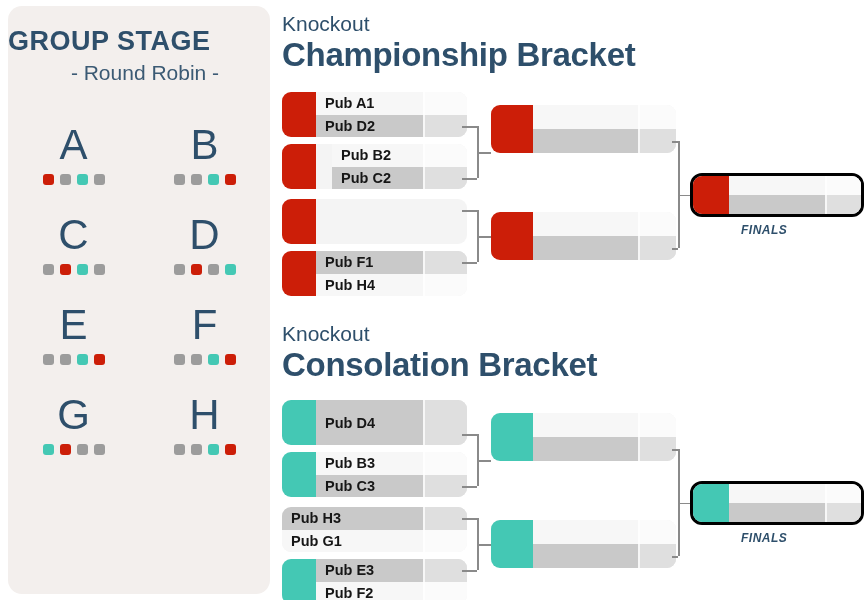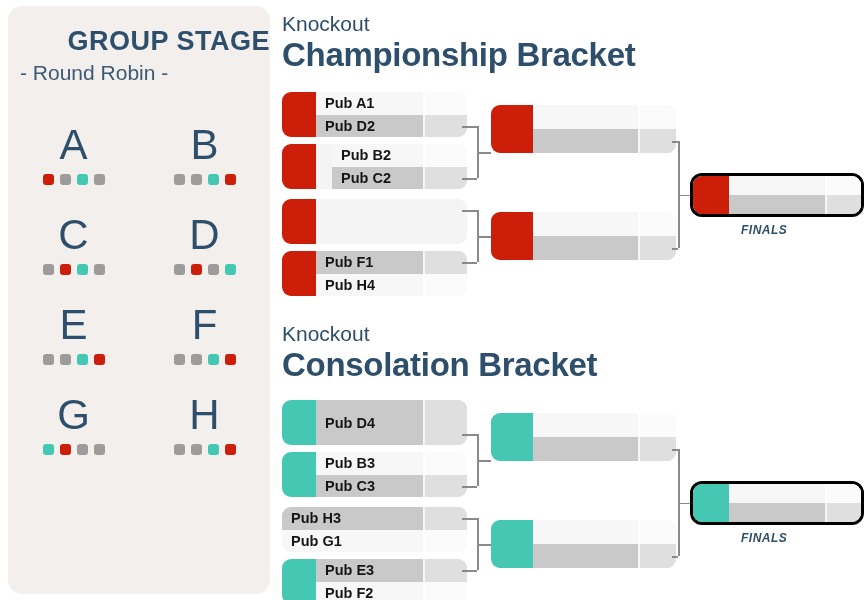--- a/index.html
+++ b/index.html
@@ -12,26 +12,26 @@
   #root { position: relative; width: 864px; height: 600px; }
 
   
   .sidebar {
     position: absolute; left: 8px; top: 6px;
     width: 262px; height: 588px;
     background: #F3EFED;
     border-radius: 14px;
   }
   .sb-title {
-    text-align: right; margin-top: 20px;
+    text-align: left; margin-top: 20px;
     font-size: 27px; font-weight: bold; letter-spacing: .5px;
     color: #2E4F6B;
   }
   .sb-sub {
-    text-align: left; margin-top: 4px;
+    text-align: center; margin-top: 4px;
     font-size: 21px; color: #3B5A74; padding-left: 12px;
   }
   .groups {
     position: absolute; top: 112px; left: 0; width: 262px;
     display: flex; flex-wrap: wrap;
   }
   .group { width: 131px; height: 90px; text-align: center; }
   .group-letter {
     font-size: 42px; color: #2E4F6B; font-weight: 300;
     line-height: 54px;

